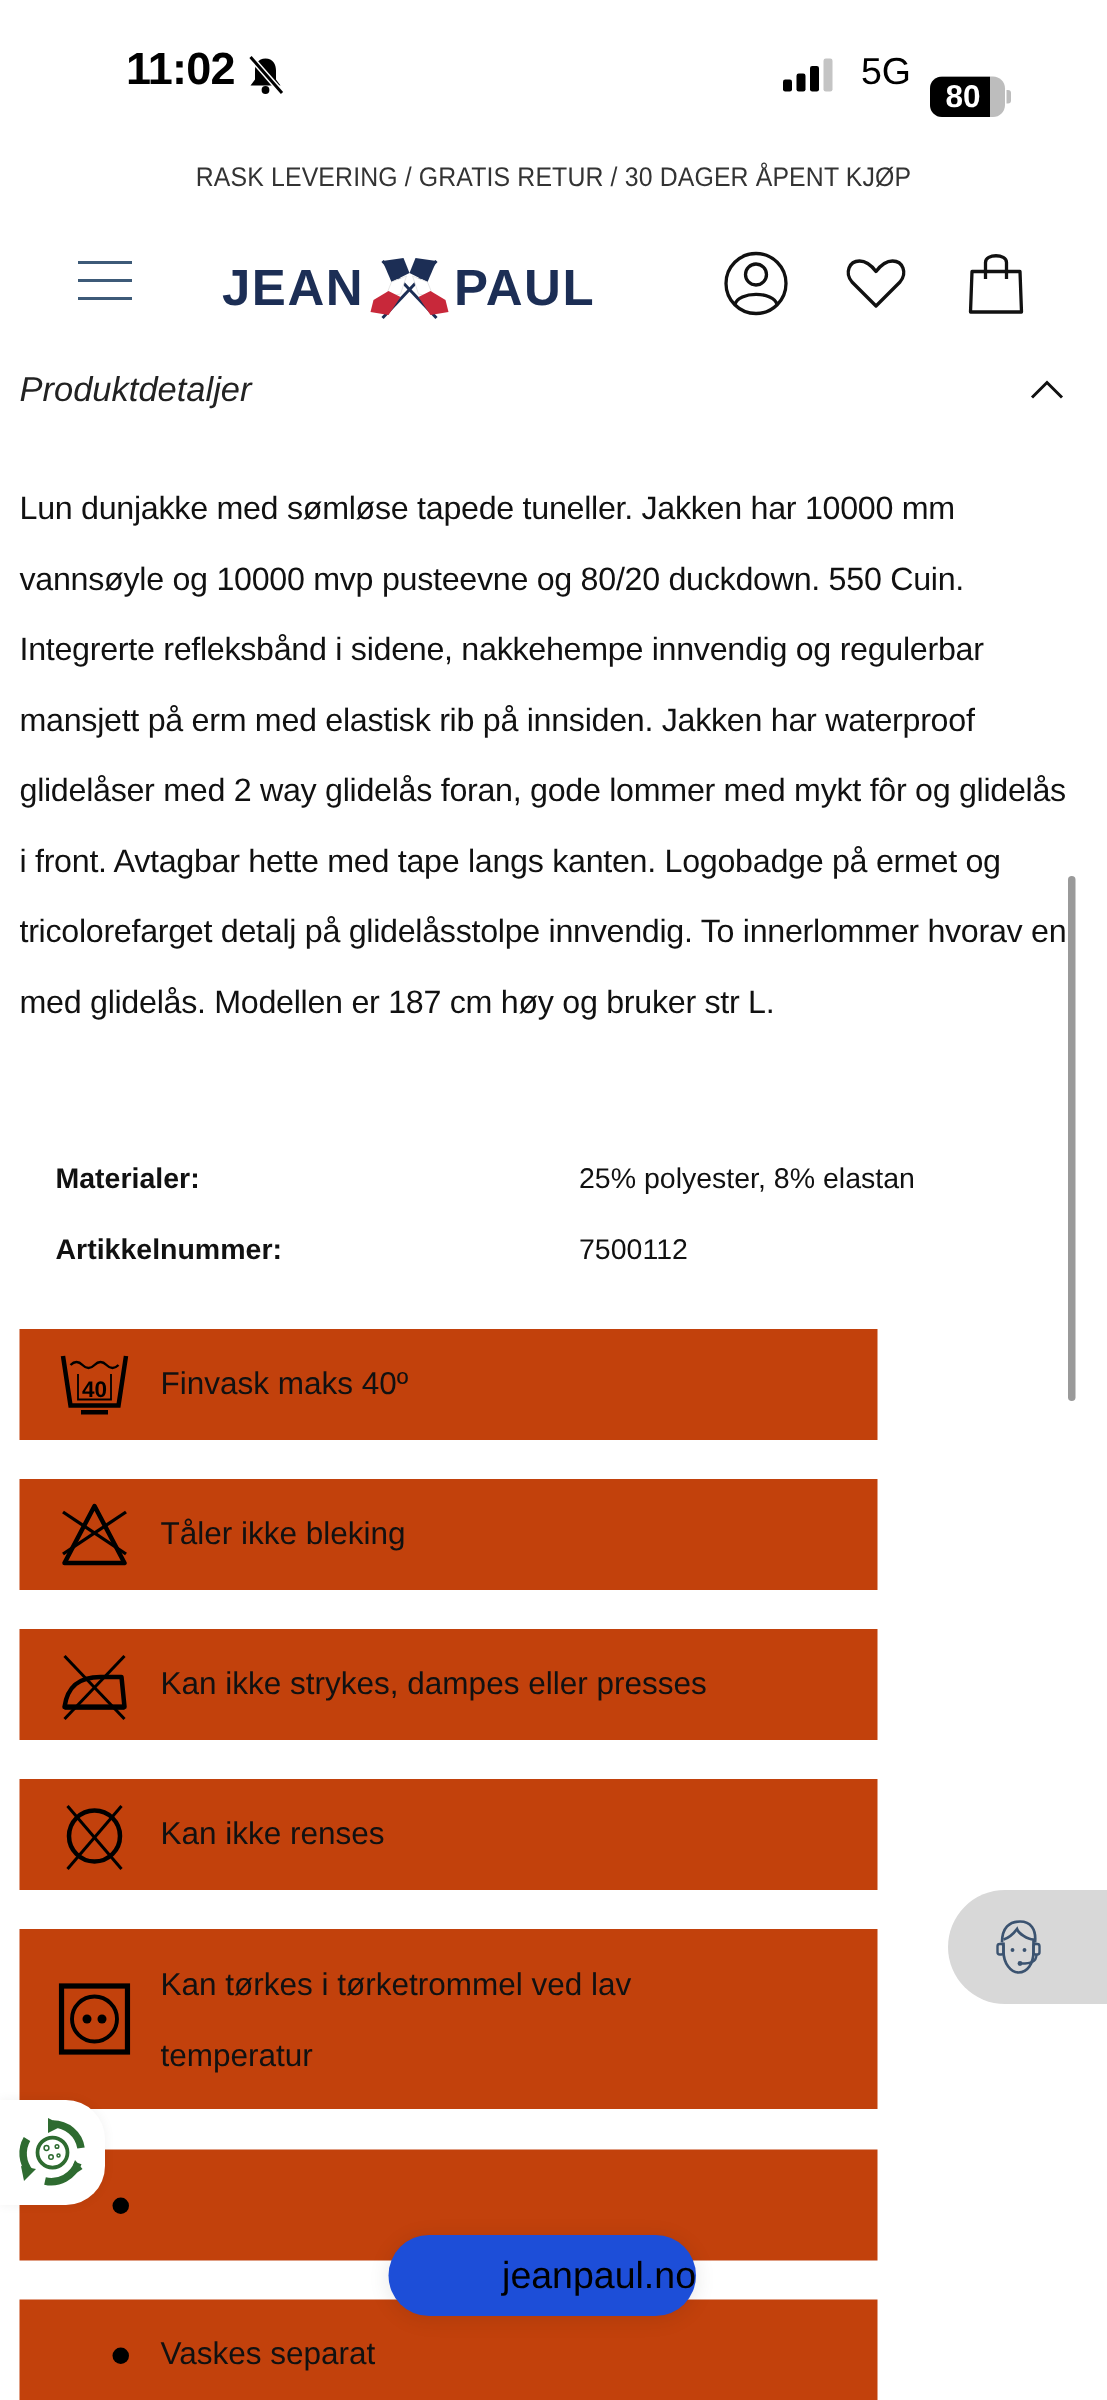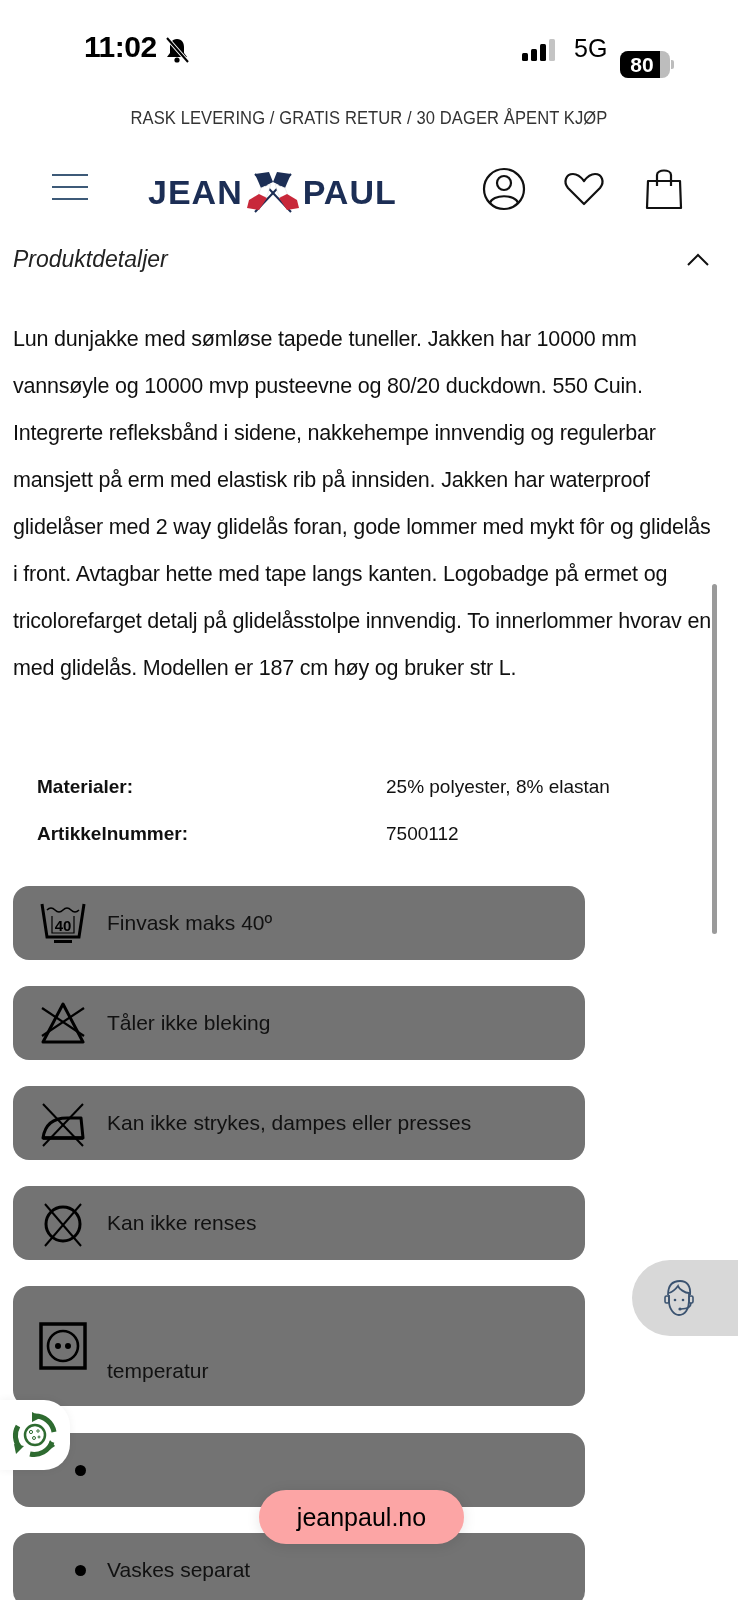--- a/index.html
+++ b/index.html
@@ -40,38 +40,38 @@
 
   
   .desc { position: absolute; top: 316px; left: 13px; width: 700px; font-size: 21.5px; line-height: 47px; color: #111; letter-spacing: -0.2px; }
 
   
   .spec-row { position: absolute; left: 13px; width: 700px; font-size: 19px; height: 30px; margin-left: 24px; }
   .spec-label { position: absolute; left: 0; font-weight: 700; color: #111; }
   .spec-value { position: absolute; left: 349px; color: #111; }
 
   
-  .care-item { position: absolute; left: 13px; width: 572px; background: #737373; border-radius: 16px; }
+  .care-item { position: absolute; left: 13px; width: 572px; background: #c2410c; }
   .care-icon { position: absolute; left: 26px; width: 48px; height: 48px; }
   .care-text { position: absolute; left: 94px; font-size: 21px; color: #111; line-height: 47px; width: 440px; }
   .bullet { position: absolute; left: 62px; width: 11px; height: 11px; border-radius: 50%; background: #000; }
 
   
   .scrollbar { position: absolute; left: 712px; top: 584px; width: 5px; height: 350px; border-radius: 3px; background: #9a9a9a; }
 
   
   .support-btn { position: absolute; left: 632px; top: 1260px; width: 110px; height: 76px; background: #d8d8d8; border-radius: 38px 0 0 38px; }
   .support-icon { position: absolute; left: 27px; top: 17px; width: 40px; height: 42px; }
 
   
   .eco-badge { position: absolute; left: 0; top: 1400px; width: 70px; height: 70px; background: #fff; border-radius: 0 26px 26px 0; box-shadow: 0 0 8px rgba(0,0,0,0.06); }
   .eco-icon { position: absolute; left: 10px; top: 10px; width: 50px; height: 50px; }
 
   
-  .url-pill { position: absolute; left: 259px; top: 1490px; width: 205px; height: 54px; background: #fca5a5; border-radius: 27px; box-shadow: 0 2px 14px rgba(0,0,0,0.10); text-align: center; line-height: 54px; font-size: 25px; color: #000; }
+  .url-pill { position: absolute; left: 259px; top: 1490px; width: 205px; height: 54px; background: #1d4ed8; border-radius: 27px; box-shadow: 0 2px 14px rgba(0,0,0,0.10); text-align: right; line-height: 54px; font-size: 25px; color: #000; }
 </style>
 </head>
 <body>
 
 <div class="status-bar">
   <span class="status-time">11:02</span>
   <svg class="bell" viewBox="0 0 26 28">
     <path d="M13 3 C8 3 6 7 6 11 L6 17 L3 21 L23 21 L20 17 L20 11 C20 7 18 3 13 3 Z" fill="#000"></path>
     <circle cx="13" cy="24" r="2.6" fill="#000"></circle>
     <line x1="3" y1="2" x2="24" y2="26" stroke="#fff" stroke-width="4"></line>
@@ -186,20 +186,21 @@
   <span class="care-text" style="top:13px">Kan ikke renses</span>
 </div>
 
 <div class="care-item" style="top:1286px;height:120px">
   <svg class="care-icon" style="top:36px" viewBox="0 0 48 48">
     <rect x="2" y="2" width="44" height="44" fill="none" stroke="#000" stroke-width="3.5"></rect>
     <circle cx="24" cy="24" r="15" fill="none" stroke="#000" stroke-width="2.6"></circle>
     <circle cx="19" cy="24" r="3" fill="#000"></circle>
     <circle cx="29" cy="24" r="3" fill="#000"></circle>
   </svg>
+  <span class="care-text" style="top:14px">Kan tørkes i tørketrommel ved lav</span>
   <span class="care-text" style="top:61px">temperatur</span>
 </div>
 
 <div class="care-item" style="top:1433px;height:74px">
   <span class="bullet" style="top:32px"></span>
 </div>
 
 <div class="care-item" style="top:1533px;height:74px">
   <span class="bullet" style="top:32px"></span>
   <span class="care-text" style="top:13px">Vaskes separat</span>

